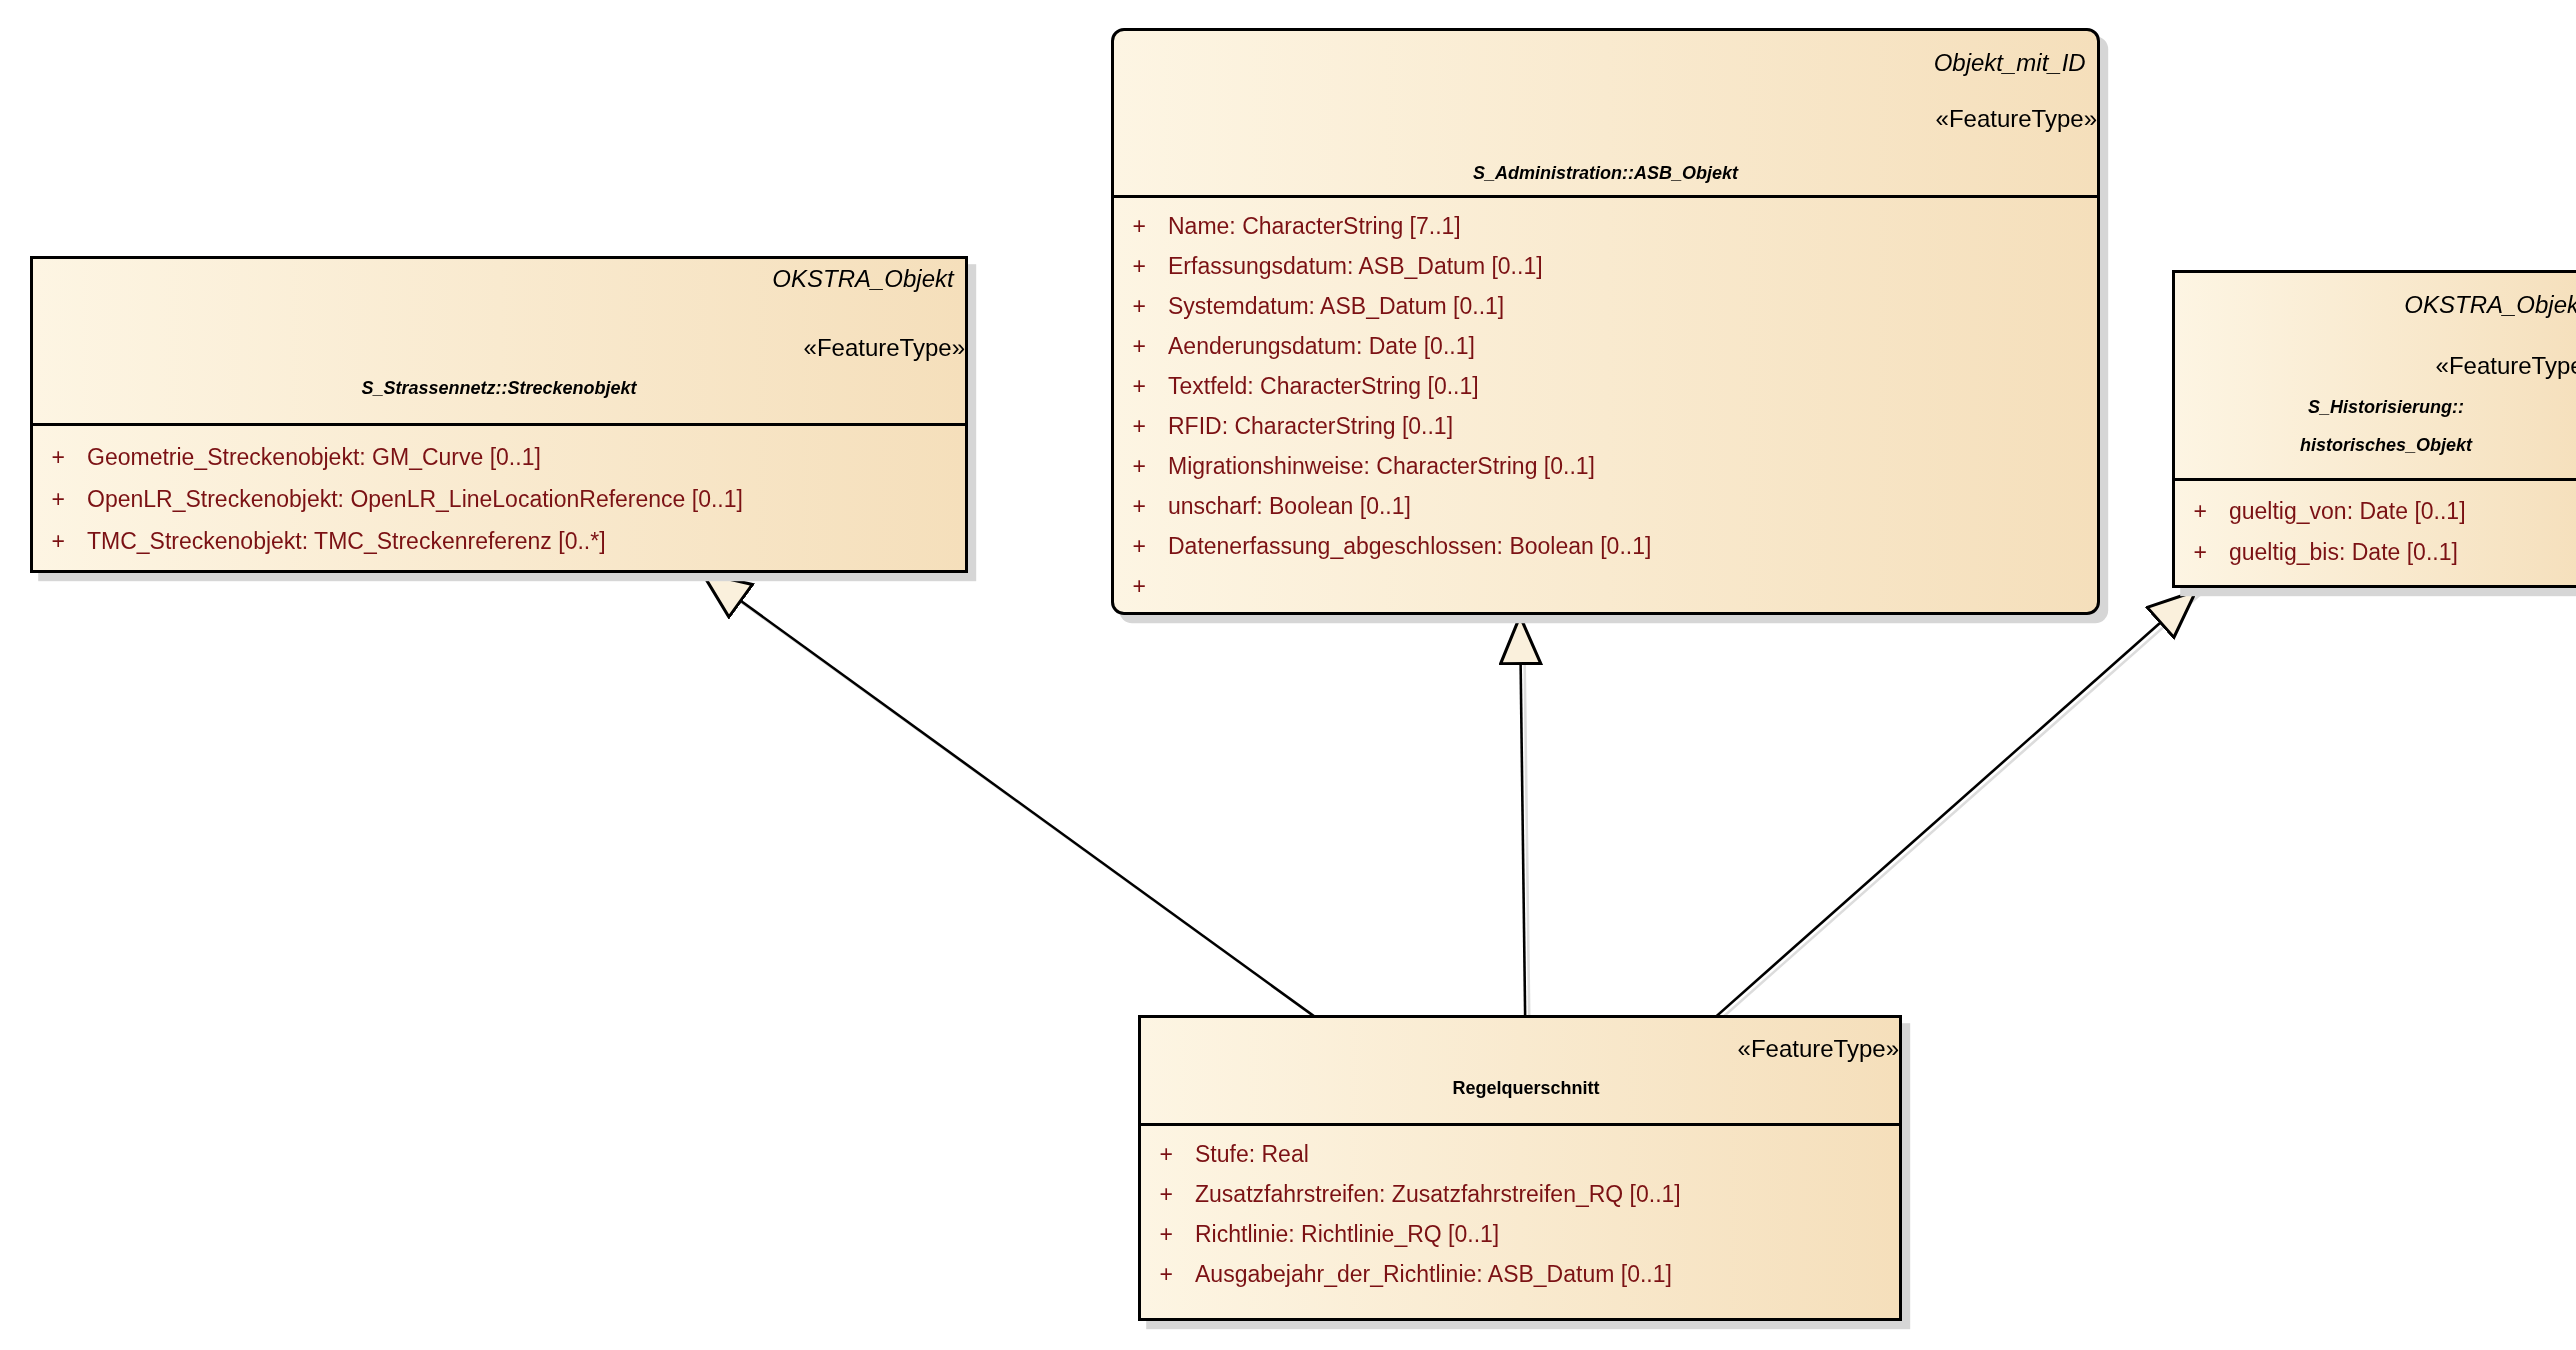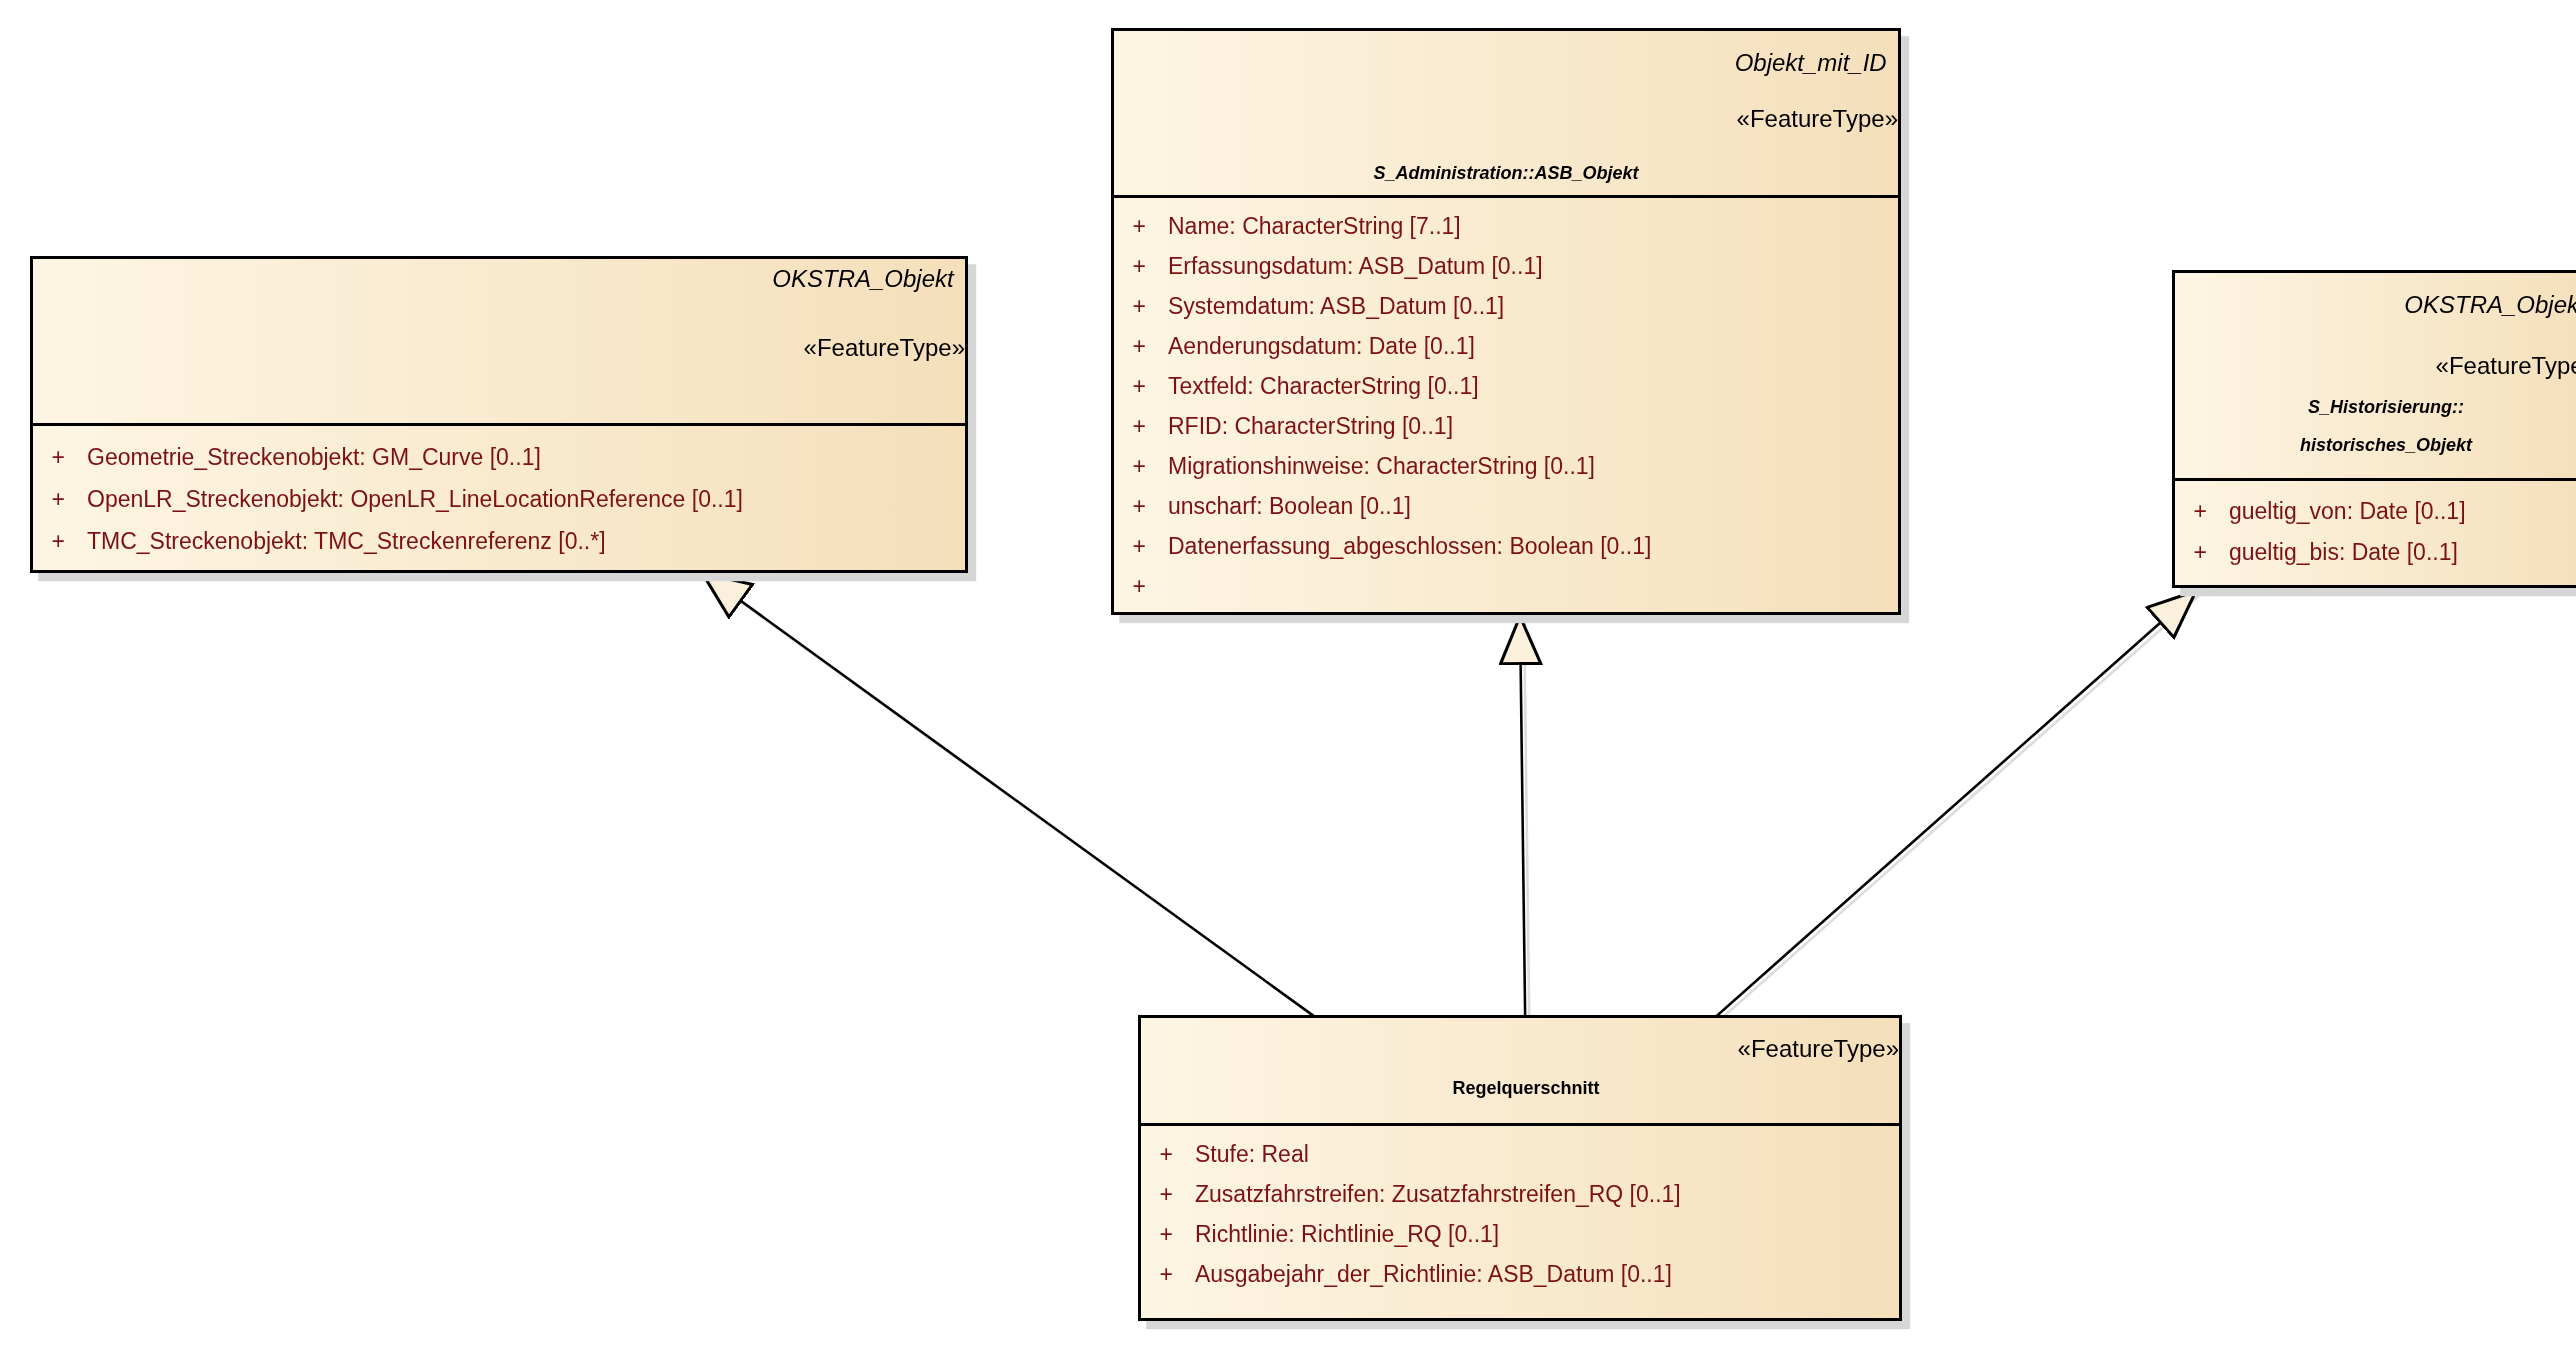--- a/index.html
+++ b/index.html
@@ -80,21 +80,21 @@
   .attr-text { flex: 0 0 auto; }
 
   
   #box-streckenobjekt   { left: 30px;   top: 256px;  width: 938px; height: 317px; }
   #box-streckenobjekt .class-header { height: 167px; padding-top: 4.1px; }
   #box-streckenobjekt .class-stereotype { margin-top: 39px; }
   #box-streckenobjekt .class-name { margin-top: 11.3px; }
   #box-streckenobjekt .attr-section { padding-top: 10.3px; }
   #box-streckenobjekt .attr-row { height: 42px; }
 
-  #box-asb-objekt       { left: 1111px; top: 28px;   width: 790px; height: 587px; }
+  #box-asb-objekt       { left: 1111px; top: 28px;   width: 989px; height: 587px; border-radius: 13px; }
   #box-asb-objekt .class-header { height: 167px; padding-top: 15.5px; }
   #box-asb-objekt .class-stereotype { margin-top: 26px; }
   #box-asb-objekt .class-name { margin-top: 25px; }
   #box-asb-objekt .attr-section { padding-top: 8.2px; }
   #box-asb-objekt .attr-row { height: 40px; }
 
   #box-historisches     { left: 2172px; top: 270px;  width: 428px;  height: 318px; }
   #box-historisches .class-header { height: 208px; padding-top: 15.5px; }
   #box-historisches .class-stereotype { margin-top: 31px; }
   #box-historisches .class-name { margin-top: 8.2px; line-height: 38px; }
@@ -125,20 +125,21 @@
 
     <line x1="2554" y1="1975" x2="1363" y2="1112" stroke="#000000" stroke-width="5" marker-end="url(#gen-arrow)"></line>
     <line x1="2960" y1="1975" x2="2950" y2="1196" stroke="#000000" stroke-width="5" marker-end="url(#gen-arrow)"></line>
     <line x1="3328" y1="1975" x2="4262" y2="1147" stroke="#000000" stroke-width="5" marker-end="url(#gen-arrow)"></line>
   </svg>
 
   <div id="box-streckenobjekt" class="class-box">
     <div class="class-header">
       <div class="class-tag">OKSTRA_Objekt</div>
       <div class="class-stereotype">«FeatureType»</div>
+      <div class="class-name abstract">S_Strassennetz::Streckenobjekt</div>
     </div>
     <div class="attr-section">
       <div class="attr-row">
         <span class="attr-vis">+</span>
         <span class="attr-text">Geometrie_Streckenobjekt: GM_Curve [0..1]</span>
       </div>
       <div class="attr-row">
         <span class="attr-vis">+</span>
         <span class="attr-text">OpenLR_Streckenobjekt: OpenLR_LineLocationReference [0..1]</span>
       </div>

